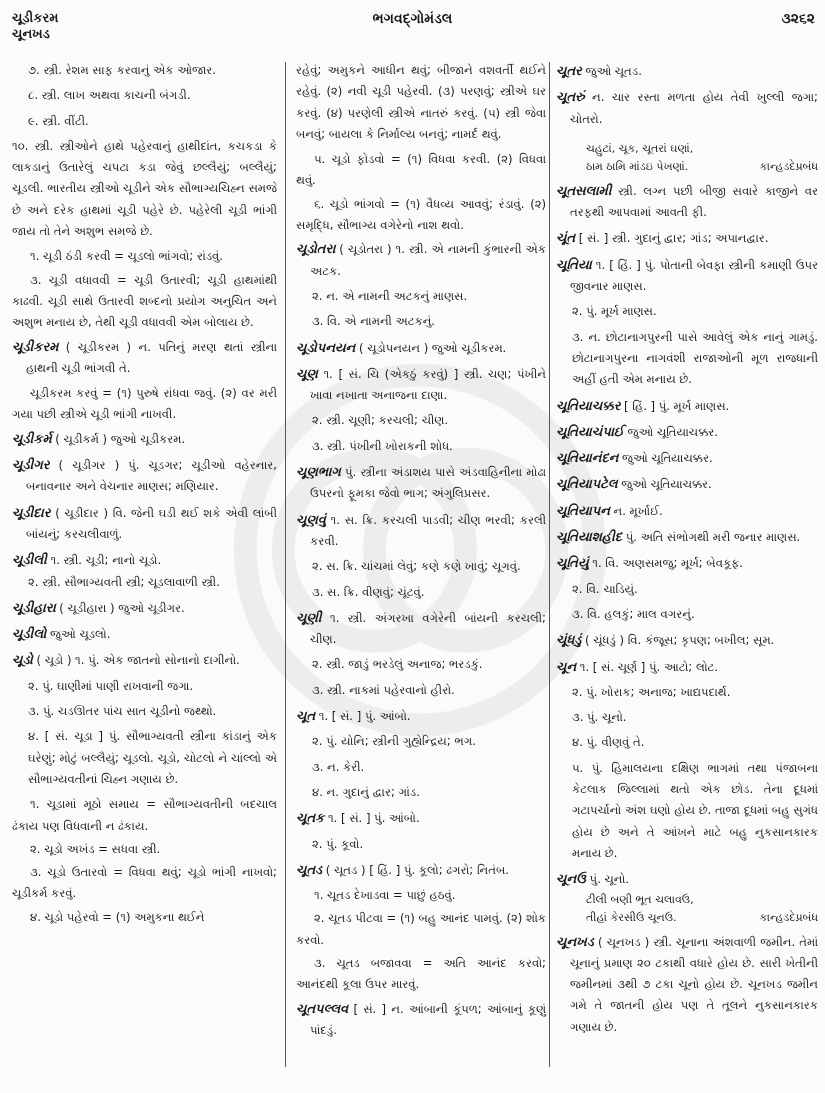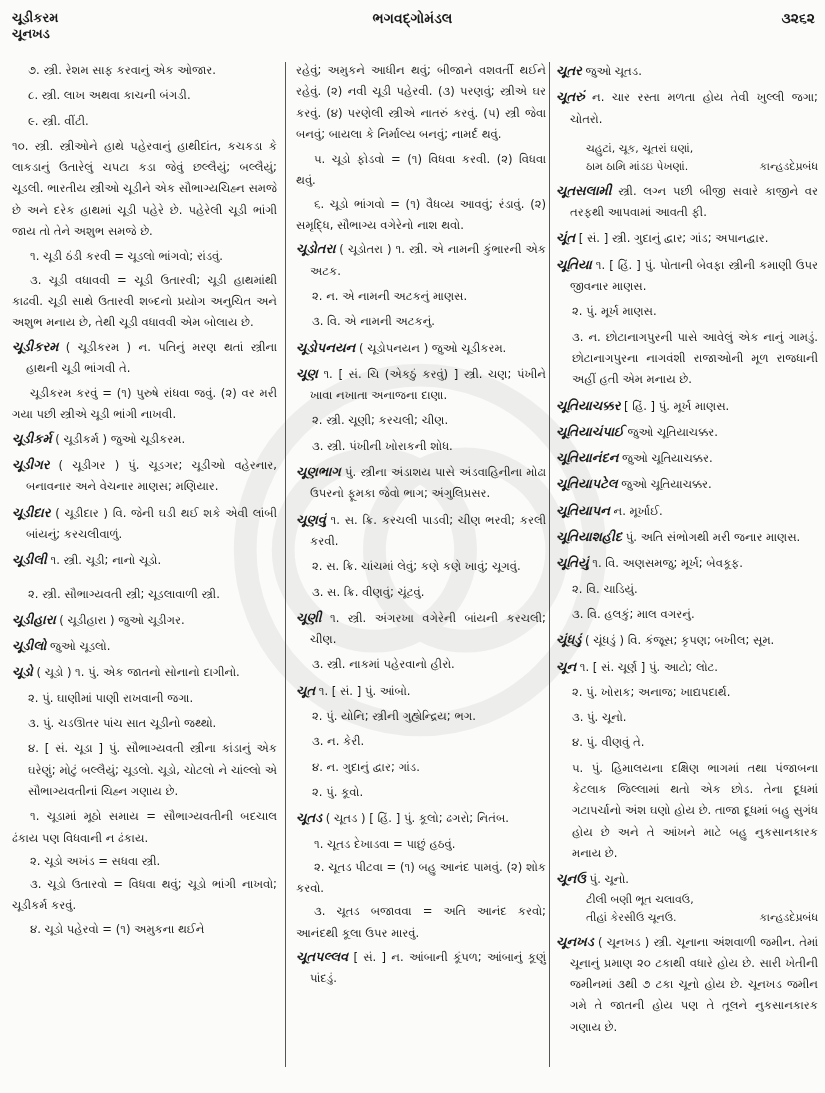--- a/index.html
+++ b/index.html
@@ -64,21 +64,21 @@
   <p class="sense">૮. સ્ત્રી. લાખ અથવા કાચની બંગડી.</p>
   <p class="sense">૯. સ્ત્રી. વીંટી.</p>
   <p class="sense" style="padding-left:0">૧૦. સ્ત્રી. સ્ત્રીઓને હાથે પહેરવાનું હાથીદાંત, કચકડા કે લાકડાનું ઉતારેલું ચપટા કડા જેવું છલ્લૈયું; બલ્લૈયું; ચૂડલી. ભારતીય સ્ત્રીઓ ચૂડીને એક સૌભાગ્યચિહ્ન સમજે છે અને દરેક હાથમાં ચૂડી પહેરે છે. પહેરેલી ચૂડી ભાંગી જાય તો તેને અશુભ સમજે છે.</p>
   <p class="idiom">૧. ચૂડી ઠંડી કરવી = ચૂડલો ભાંગવો; રાંડવું.</p>
   <p class="idiom">૩. ચૂડી વધાવવી = ચૂડી ઉતારવી; ચૂડી હાથમાંથી કાઢવી. ચૂડી સાથે ઉતારવી શબ્દનો પ્રયોગ અનુચિત અને અશુભ મનાય છે, તેથી ચૂડી વધાવવી એમ બોલાય છે.</p>
   <p class="entry"><span class="hw">ચૂડીકરમ</span><span> ( ચૂડીકરમ ) ન. પતિનું મરણ થતાં સ્ત્રીના હાથની ચૂડી ભાંગવી તે.</span></p>
   <p class="idiom">ચૂડીકરમ કરવું = (૧) પુરુષે રાંધવા જવું. (૨) વર મરી ગયા પછી સ્ત્રીએ ચૂડી ભાંગી નાખવી.</p>
   <p class="entry"><span class="hw">ચૂડીકર્મ</span><span> ( ચૂડીકર્મ ) જુઓ ચૂડીકરમ.</span></p>
   <p class="entry"><span class="hw">ચૂડીગર</span><span> ( ચૂડીગર ) પું. ચૂડગર; ચૂડીઓ વહેરનાર, બનાવનાર અને વેચનાર માણસ; મણિયાર.</span></p>
   <p class="entry"><span class="hw">ચૂડીદાર</span><span> ( ચૂડીદાર ) વિ. જેની ઘડી થઈ શકે એવી લાંબી બાંયનું; કરચલીવાળું.</span></p>
-  <p class="entry" style="margin-bottom:12px"><span class="hw">ચૂડીલી</span><span> ૧. સ્ત્રી. ચૂડી; નાનો ચૂડો.</span></p>
+  <p class="entry" style="margin-bottom:0"><span class="hw">ચૂડીલી</span><span> ૧. સ્ત્રી. ચૂડી; નાનો ચૂડો.</span></p>
   <p class="sense">૨. સ્ત્રી. સૌભાગ્યવતી સ્ત્રી; ચૂડલાવાળી સ્ત્રી.</p>
   <p class="entry"><span class="hw">ચૂડીહારા</span><span> ( ચૂડીહારા ) જુઓ ચૂડીગર.</span></p>
   <p class="entry"><span class="hw">ચૂડીલો</span><span> જુઓ ચૂડલો.</span></p>
   <p class="entry"><span class="hw">ચૂડો</span><span> ( ચૂડો ) ૧. પું. એક જાતનો સોનાનો દાગીનો.</span></p>
   <p class="sense">૨. પું. ઘાણીમાં પાણી રાખવાની જગા.</p>
   <p class="sense">૩. પું. ચડઊતર પાંચ સાત ચૂડીનો જથ્થો.</p>
   <p class="sense">૪. [ સં. ચૂડા ] પું. સૌભાગ્યવતી સ્ત્રીના કાંડાનું એક ઘરેણું; મોટું બલ્લૈયું; ચૂડલો. ચૂડો, ચોટલો ને ચાંલ્લો એ સૌભાગ્યવતીનાં ચિહ્ન ગણાય છે.</p>
   <p class="idiom">૧. ચૂડામાં મૂઠો સમાય = સૌભાગ્યવતીની બદચાલ ઢંકાય પણ વિધવાની ન ઢંકાય.</p>
   <p class="idiom">૨. ચૂડો અખંડ = સધવા સ્ત્રી.</p>
   <p class="idiom">૩. ચૂડો ઉતારવો = વિધવા થવું; ચૂડો ભાંગી નાખવો; ચૂડીકર્મ કરવું.</p>
@@ -94,25 +94,27 @@
   <p class="sense">૩. વિ. એ નામની અટકનું.</p>
   <p class="entry"><span class="hw">ચૂડોપનયન</span><span> ( ચૂડોપનયન ) જુઓ ચૂડીકરમ.</span></p>
   <p class="entry"><span class="hw">ચૂણ</span><span> ૧. [ સં. ચિ (એકઠું કરવું) ] સ્ત્રી. ચણ; પંખીને ખાવા નખાતા અનાજના દાણા.</span></p>
   <p class="sense">૨. સ્ત્રી. ચૂણી; કરચલી; ચીણ.</p>
   <p class="sense">૩. સ્ત્રી. પંખીની ખોરાકની શોધ.</p>
   <p class="entry"><span class="hw">ચૂણભાગ</span><span> પું. સ્ત્રીના અંડાશય પાસે અંડવાહિનીના મોઢા ઉપરનો ફૂમકા જેવો ભાગ; અંગુલિપ્રસર.</span></p>
   <p class="entry"><span class="hw">ચૂણવું</span><span> ૧. સ. ક્રિ. કરચલી પાડવી; ચીણ ભરવી; કરલી કરવી.</span></p>
   <p class="sense">૨. સ. ક્રિ. ચાંચમાં લેવું; કણે કણે ખાવું; ચૂગવું.</p>
   <p class="sense">૩. સ. ક્રિ. વીણવું; ચૂંટવું.</p>
   <p class="entry"><span class="hw">ચૂણી</span><span> ૧. સ્ત્રી. અંગરખા વગેરેની બાંયની કરચલી; ચીણ.</span></p>
+  <p class="sense">૨. સ્ત્રી. જાડું ભરડેલું અનાજ; ભરડકું.</p>
   <p class="sense">૩. સ્ત્રી. નાકમાં પહેરવાનો હીરો.</p>
   <p class="entry"><span class="hw">ચૂત</span><span> ૧. [ સં. ] પું. આંબો.</span></p>
   <p class="sense">૨. પું. યોનિ; સ્ત્રીની ગુહ્યેન્દ્રિય; ભગ.</p>
   <p class="sense">૩. ન. કેરી.</p>
   <p class="sense">૪. ન. ગુદાનું દ્વાર; ગાંડ.</p>
+  <p class="entry"><span class="hw">ચૂતક</span><span> ૧. [ સં. ] પું. આંબો.</span></p>
   <p class="sense">૨. પું. કૂવો.</p>
   <p class="entry"><span class="hw">ચૂતડ</span><span> ( ચૂતડ ) [ હિં. ] પું. કૂલો; ઢગરો; નિતંબ.</span></p>
   <p class="idiom">૧. ચૂતડ દેખાડવા = પાછું હઠવું.</p>
   <p class="idiom">૨. ચૂતડ પીટવા = (૧) બહુ આનંદ પામવું. (૨) શોક કરવો.</p>
   <p class="idiom">૩. ચૂતડ બજાવવા = અતિ આનંદ કરવો; આનંદથી કૂલા ઉપર મારવું.</p>
   <p class="entry"><span class="hw">ચૂતપલ્લવ</span><span> [ સં. ] ન. આંબાની કૂંપળ; આંબાનું કૂણું પાંદડું.</span></p>
 </div>
 
 <div class="col col3">
   <p class="entry"><span class="hw">ચૂતર</span><span> જુઓ ચૂતડ.</span></p>

